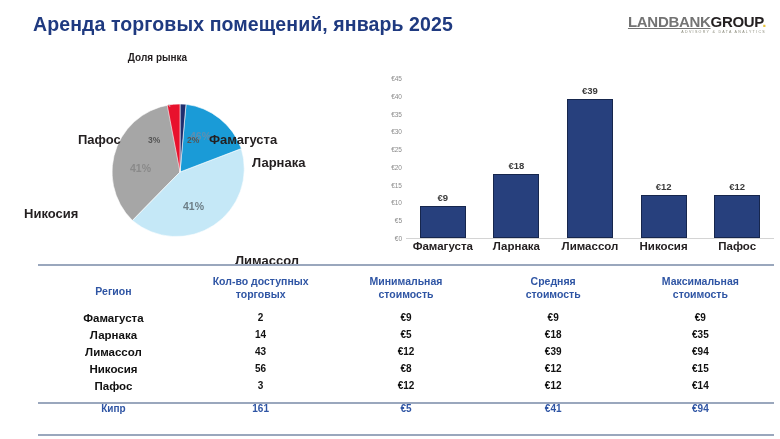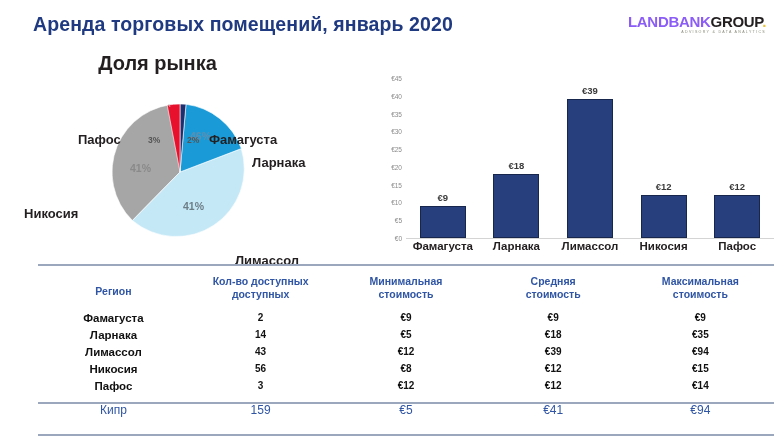--- a/index.html
+++ b/index.html
@@ -34,21 +34,21 @@
     top: 14px;
     text-align: right;
     line-height: 1;
   }
   .logo-main {
     font-size: 15px;
     font-weight: bold;
     letter-spacing: -0.3px;
     white-space: nowrap;
   }
-  .logo-land { color: #8b5cf6; }
+  .logo-land { color: #737373; text-decoration: underline; }
   .logo-group { color: #231f20; }
   .logo-dot { color: #e8c43c; }
   .logo-sub {
     margin-top: 2px;
     font-size: 3.6px;
     letter-spacing: 1.3px;
     color: #8a8a7a;
     white-space: nowrap;
   }
 
@@ -58,21 +58,21 @@
     left: 0px;
     top: 48px;
     width: 360px;
     height: 210px;
   }
   .pie-title {
     position: absolute;
     left: 0; right: 0;
     top: 4px;
     text-align: center;
-    font-size: 20px;
+    font-size: 10px;
     font-weight: bold;
     color: #231f20;
     padding-right: 45px;
   }
   .pie-wrap {
     position: absolute;
     left: 112px;
     top: 56px;
     width: 136px;
     height: 136px;
@@ -222,37 +222,37 @@
     padding: 2.5px 0;
     font-weight: bold;
   }
   td.region {
     font-size: 11.5px;
     text-align: center;
     color: #111111;
     font-weight: bold;
   }
   tr.total td {
-    font-size: 12px;
-    font-weight: normal;
+    font-size: 10px;
+    font-weight: bold;
     color: #2f55a4;
     padding-top: 9px;
   }
   col.c0 { width: 20.5%; }
   col.c1 { width: 19.5%; }
   col.c2 { width: 20%; }
   col.c3 { width: 20%; }
   col.c4 { width: 20%; }
 </style>
 </head>
 <body>
 
 <div class="slide">
 
-  <div class="title">Аренда торговых помещений, январь 2020</div>
+  <div class="title">Аренда торговых помещений, январь 2025</div>
 
   <div class="logo">
     <div class="logo-main"><span class="logo-land">LANDBANK</span><span class="logo-group">GROUP</span><span class="logo-dot">.</span></div>
     <div class="logo-sub">ADVISORY &amp; DATA ANALYTICS</div>
   </div>
 
   <div class="pie-block">
     <div class="pie-title">Доля рынка</div>
 
     <div class="pie-wrap">
@@ -348,21 +348,21 @@
           <col class="c3">
           <col class="c4">
         </colgroup>
       <thead>
         <tr>
           <th class="regcol">
             <div>Регион</div>
           </th>
           <th>
             <div>Кол-во доступных</div>
-            <div>доступных</div>
+            <div>торговых</div>
           </th>
           <th>
             <div>Минимальная</div>
             <div>стоимость</div>
           </th>
           <th>
             <div>Средняя</div>
             <div>стоимость</div>
           </th>
           <th>
@@ -402,21 +402,21 @@
         </tr>
         <tr>
           <td class="region">Пафос</td>
           <td>3</td>
           <td>€12</td>
           <td>€12</td>
           <td>€14</td>
         </tr>
         <tr class="total">
           <td>Кипр</td>
-          <td>159</td>
+          <td>161</td>
           <td>€5</td>
           <td>€41</td>
           <td>€94</td>
         </tr>
       </tbody>
     </table>
   </div>
 
 </div>
 

